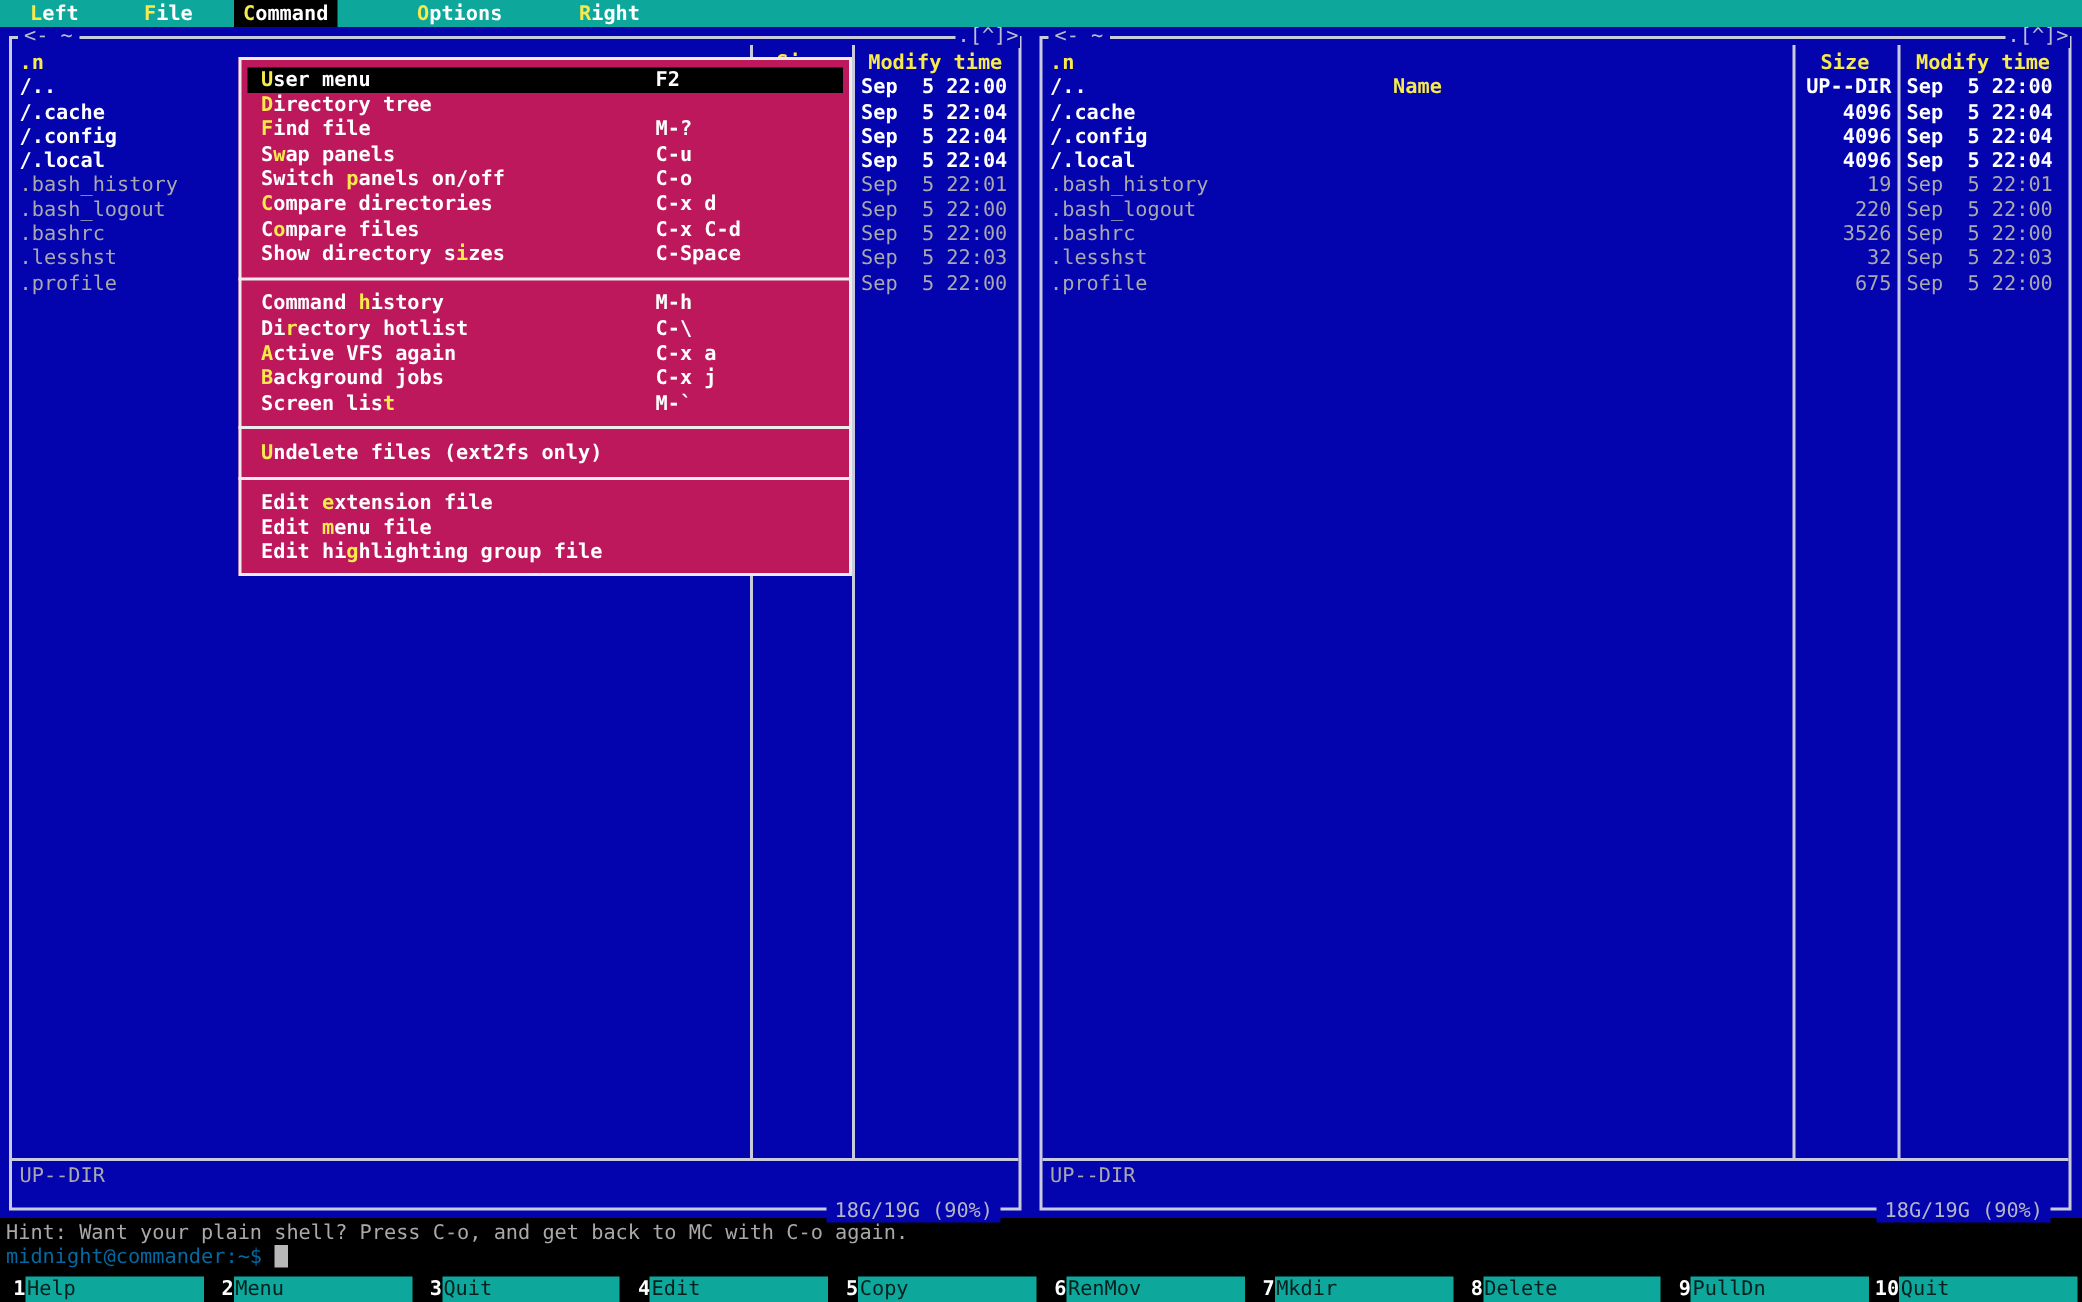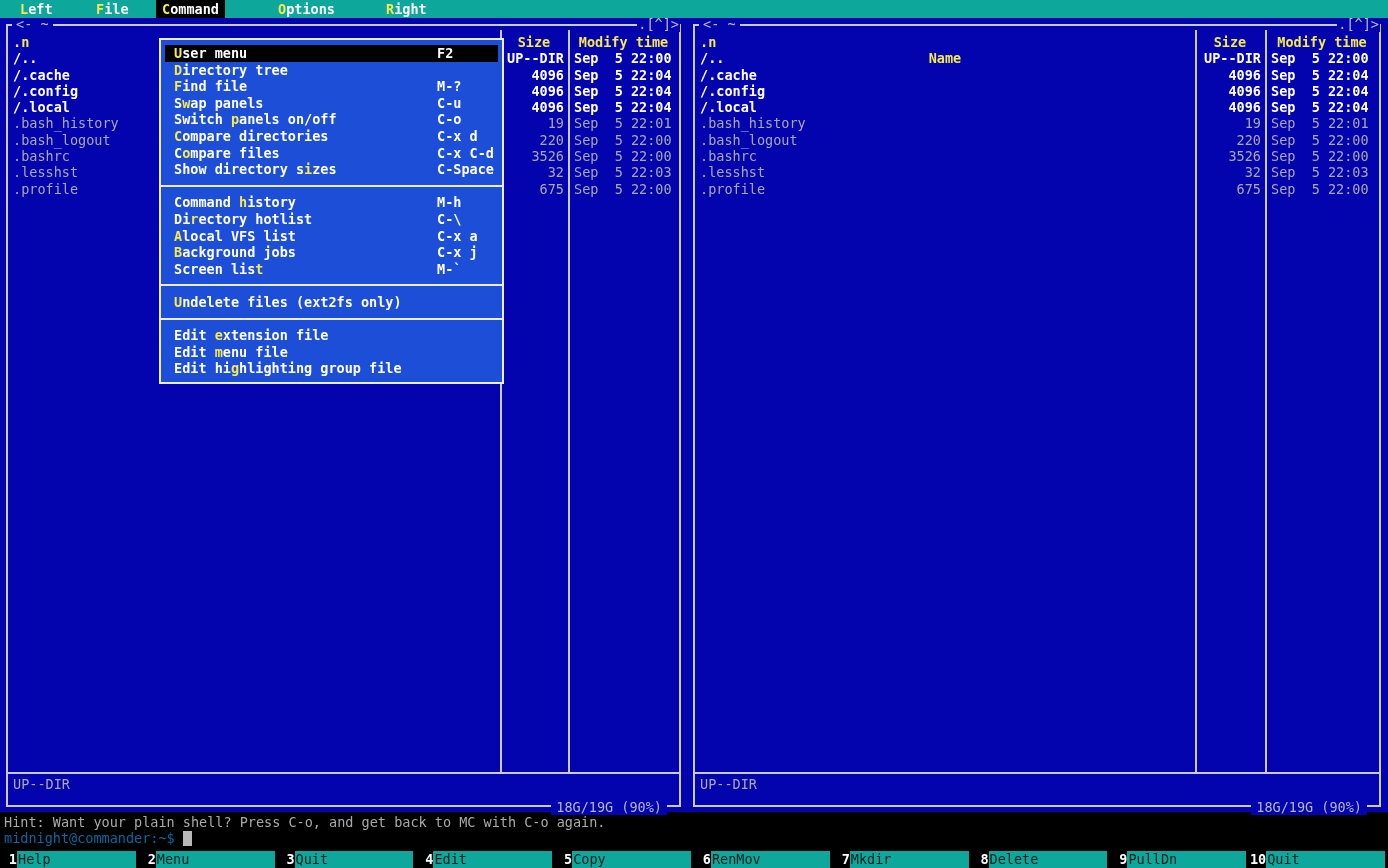--- a/index.html
+++ b/index.html
@@ -40,22 +40,22 @@
   .c-date{position:absolute;top:0;left:calc(var(--sep2) + 6px);}
   .row.hdr{color:#F6EA4C;font-weight:bold;}
   .hc-name{position:absolute;left:0;top:0;width:var(--sep1);text-align:center;margin-top:16px;}
   .hc-size{position:absolute;left:var(--sep1);top:0;width:calc(var(--sep2) - var(--sep1));text-align:center;}
   .hc-mtime{position:absolute;left:var(--sep2);right:0;top:0;text-align:center;}
   .sort-ind{position:absolute;left:5px;top:0;color:#F6EA4C;font-weight:bold;}
   .row.updir,.row.dir{color:#FFFFFF;font-weight:bold;}
   .row.file{color:#A9A9AC;font-weight:normal;}
 
   
-  .dropdown{position:absolute;left:159px;top:20px;width:345px;box-sizing:border-box;
-    background:#1d4ed8;border:2px solid #ECECEC;padding:5px 0;z-index:10;}
+  .dropdown{position:absolute;left:159px;top:20px;width:409px;box-sizing:border-box;
+    background:#be185d;border:2px solid #ECECEC;padding:5px 0;z-index:10;}
   .m-item{position:relative;height:16.6px;line-height:16.6px;padding-left:13px;
     color:#FFFFFF;font-weight:bold;white-space:pre;cursor:default;}
   .m-item.selected{background:#000000;margin:0 4px;padding-left:9px;}
   .m-short{position:absolute;left:276px;top:0;}
   .m-item.selected .m-short{left:272px;}
   .m-sep{position:relative;height:16.6px;}
   .m-sep::after{content:"";position:absolute;left:-2px;right:-2px;top:7px;height:2px;background:#ECECEC;}
 
   
   .hintline{position:absolute;left:4px;top:814px;color:#A9A9AC;white-space:pre;}
@@ -135,21 +135,21 @@
         <div class="m-item"><span></span><span class="hot">D</span><span>irectory tree</span></div>
         <div class="m-item"><span></span><span class="hot">F</span><span>ind file</span><span class="m-short">M-?</span></div>
         <div class="m-item"><span>S</span><span class="hot">w</span><span>ap panels</span><span class="m-short">C-u</span></div>
         <div class="m-item"><span>Switch </span><span class="hot">p</span><span>anels on/off</span><span class="m-short">C-o</span></div>
         <div class="m-item"><span></span><span class="hot">C</span><span>ompare directories</span><span class="m-short">C-x d</span></div>
         <div class="m-item"><span>C</span><span class="hot">o</span><span>mpare files</span><span class="m-short">C-x C-d</span></div>
         <div class="m-item"><span>Show directory s</span><span class="hot">i</span><span>zes</span><span class="m-short">C-Space</span></div>
         <div class="m-sep"></div>
         <div class="m-item"><span>Command </span><span class="hot">h</span><span>istory</span><span class="m-short">M-h</span></div>
         <div class="m-item"><span>Di</span><span class="hot">r</span><span>ectory hotlist</span><span class="m-short">C-\</span></div>
-        <div class="m-item"><span></span><span class="hot">A</span><span>local VFS list</span><span class="m-short">C-x a</span></div>
+        <div class="m-item"><span></span><span class="hot">A</span><span>ctive VFS again</span><span class="m-short">C-x a</span></div>
         <div class="m-item"><span></span><span class="hot">B</span><span>ackground jobs</span><span class="m-short">C-x j</span></div>
         <div class="m-item"><span>Screen lis</span><span class="hot">t</span><span></span><span class="m-short">M-`</span></div>
         <div class="m-sep"></div>
         <div class="m-item"><span></span><span class="hot">U</span><span>ndelete files (ext2fs only)</span></div>
         <div class="m-sep"></div>
         <div class="m-item"><span>Edit </span><span class="hot">e</span><span>xtension file</span></div>
         <div class="m-item"><span>Edit </span><span class="hot">m</span><span>enu file</span></div>
         <div class="m-item"><span>Edit hi</span><span class="hot">g</span><span>hlighting group file</span></div>
       </div>
   </div>

